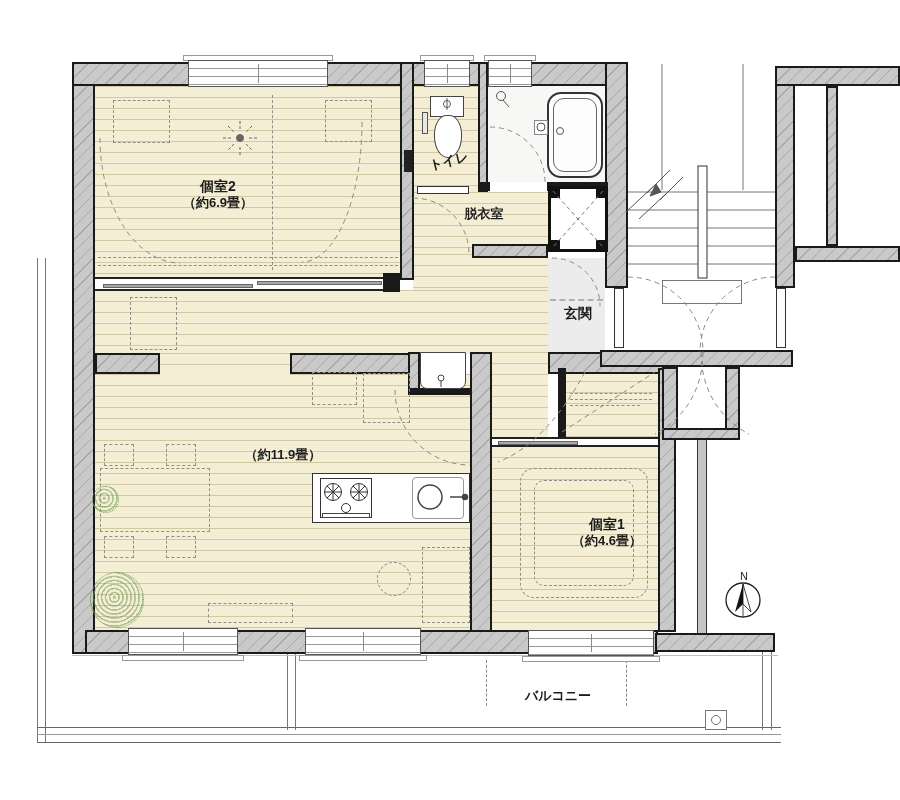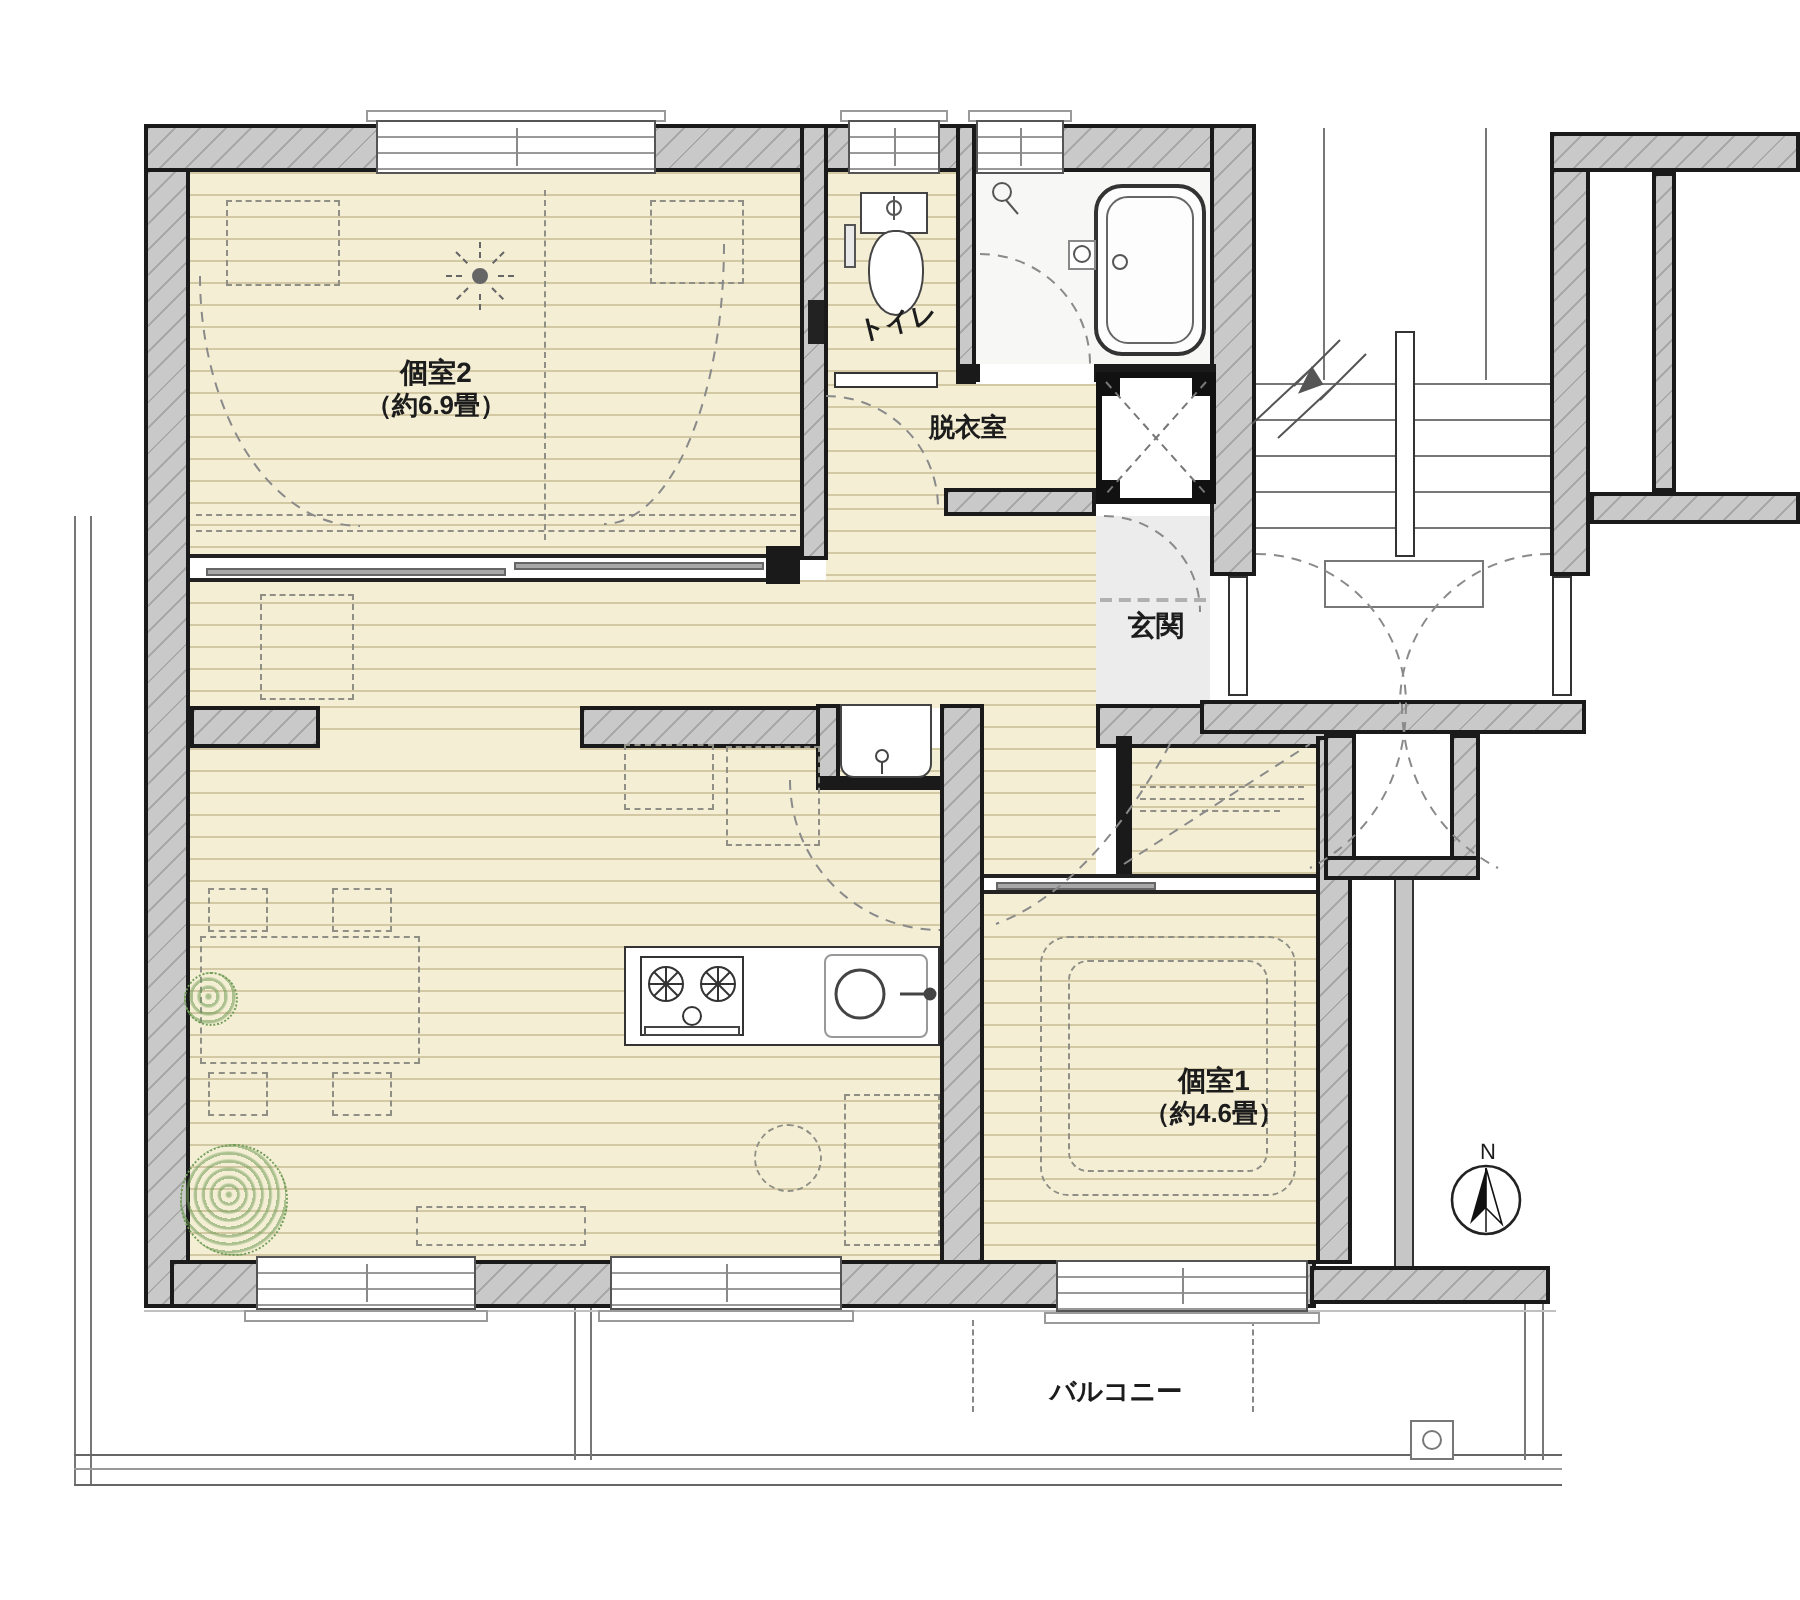--- a/index.html
+++ b/index.html
@@ -280,22 +280,23 @@
   <div class="lbl" style="left:449px;top:161px;font-size:13px;transform:translate(-50%,-50%) rotate(-14deg);">
     <span>トイレ</span>
   </div>
   <div class="lbl" style="left:484px;top:214px;font-size:13px;">
     <span>脱衣室</span>
   </div>
   <div class="lbl" style="left:578px;top:313px;font-size:14px;">
     <span>玄関</span>
   </div>
   <div class="lbl" style="left:283px;top:455px;font-size:14px;">
-  </div>
-  <div class="lbl" style="left:607px;top:548px;font-size:14px;">
+    <span style="font-size:13px;">（約11.9畳）</span>
+  </div>
+  <div class="lbl" style="left:607px;top:532px;font-size:14px;">
     <span>個室1</span>
     <span style="font-size:13px;">（約4.6畳）</span>
   </div>
   <div class="lbl" style="left:558px;top:696px;font-size:13px;">
     <span>バルコニー</span>
   </div>
   <div class="lbl" style="left:744px;top:577px;font-size:11px;font-weight:normal;">
     <span>N</span>
   </div>
 

